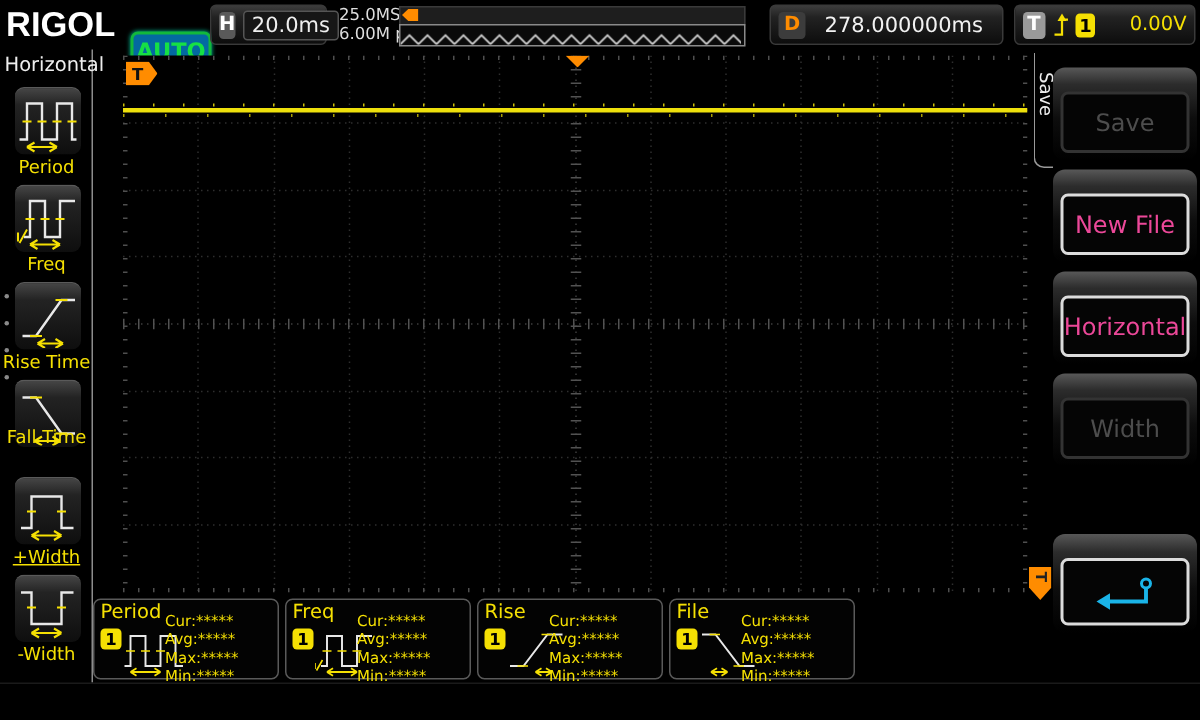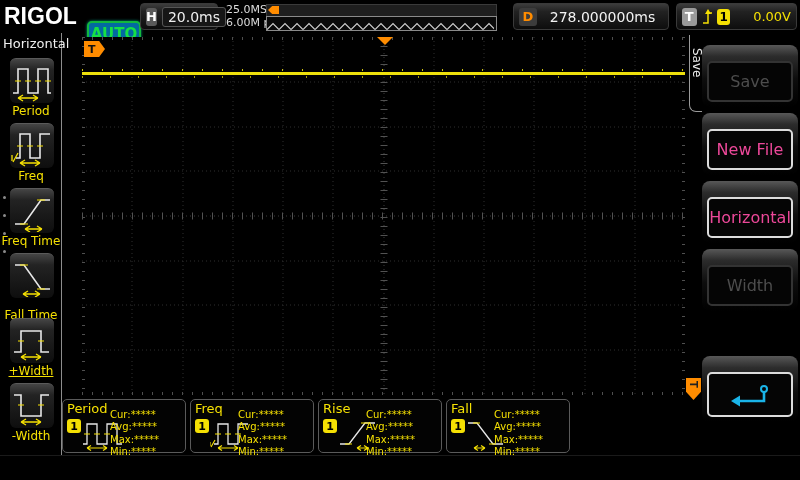--- a/index.html
+++ b/index.html
@@ -168,30 +168,30 @@
 </div>
 <div class="abs side-label" style="top:169px;">Freq</div>
 
 <div class="abs side-btn" style="top:188px;">
   <svg width="42" height="42">
     <polyline points="4,34 13,34 30,10 39,10" fill="none" stroke="#e8e8e8" stroke-width="1.6"></polyline>
     <path d="M9 34 h8 M26 10 h8" stroke="#f5e003" stroke-width="1.2"></path>
     <path d="M14 39 H31 M14 39 l5 -3 M14 39 l5 3 M31 39 l-5 -3 M31 39 l-5 3" stroke="#f5e003" stroke-width="1.4" fill="none"></path>
   </svg>
 </div>
-<div class="abs side-label" style="top:234px;">Freq Time</div>
+<div class="abs side-label" style="top:234px;">Rise Time</div>
 
 <div class="abs side-btn" style="top:253px;">
   <svg width="42" height="42">
     <polyline points="4,10 13,10 30,34 39,34" fill="none" stroke="#e8e8e8" stroke-width="1.6"></polyline>
     <path d="M9 10 h8 M26 34 h8" stroke="#f5e003" stroke-width="1.2"></path>
     <path d="M12 39 H29 M12 39 l5 -3 M12 39 l5 3 M29 39 l-5 -3 M29 39 l-5 3" stroke="#f5e003" stroke-width="1.4" fill="none"></path>
   </svg>
 </div>
-<div class="abs side-label" style="top:308px;">Fall Time</div>
+<div class="abs side-label" style="top:284px;">Fall Time</div>
 
 <div class="abs side-btn" style="top:318px;">
   <svg width="42" height="42">
     <polyline points="3,32 10,32 10,11 30,11 30,32 38,32" fill="none" stroke="#e8e8e8" stroke-width="1.6"></polyline>
     <path d="M7 21h6 M27 21h6" stroke="#f5e003" stroke-width="1.2"></path>
     <path d="M10 37 H30 M10 37 l5 -3 M10 37 l5 3 M30 37 l-5 -3 M30 37 l-5 3" stroke="#f5e003" stroke-width="1.4" fill="none"></path>
   </svg>
 </div>
 <div class="abs side-label" style="top:364px;text-decoration:underline;">+Width</div>
 
@@ -303,21 +303,21 @@
   </svg>
   <div class="abs p-stats">
     <div>Cur:*****</div>
       <div>Avg:*****</div>
     <div>Max:*****</div>
       <div>Min:*****</div>
   </div>
 </div>
 
 <div class="abs panel" style="left:446px;">
-  <div class="abs p-title">Fall</div>
+  <div class="abs p-title">File</div>
   <div class="abs p-badge">1</div>
   <svg class="abs p-icon" width="42" height="36">
     <polyline points="2,7 11,7 27,28 37,28" fill="none" stroke="#e8e8e8" stroke-width="1.3"></polyline>
     <path d="M7 7h7 M23 28h7" stroke="#f5e003" stroke-width="1"></path>
     <path d="M8 32 H19 M8 32 l4 -2.5 M8 32 l4 2.5 M19 32 l-4 -2.5 M19 32 l-4 2.5" stroke="#f5e003" stroke-width="1.2" fill="none"></path>
   </svg>
   <div class="abs p-stats">
     <div>Cur:*****</div>
       <div>Avg:*****</div>
     <div>Max:*****</div>

